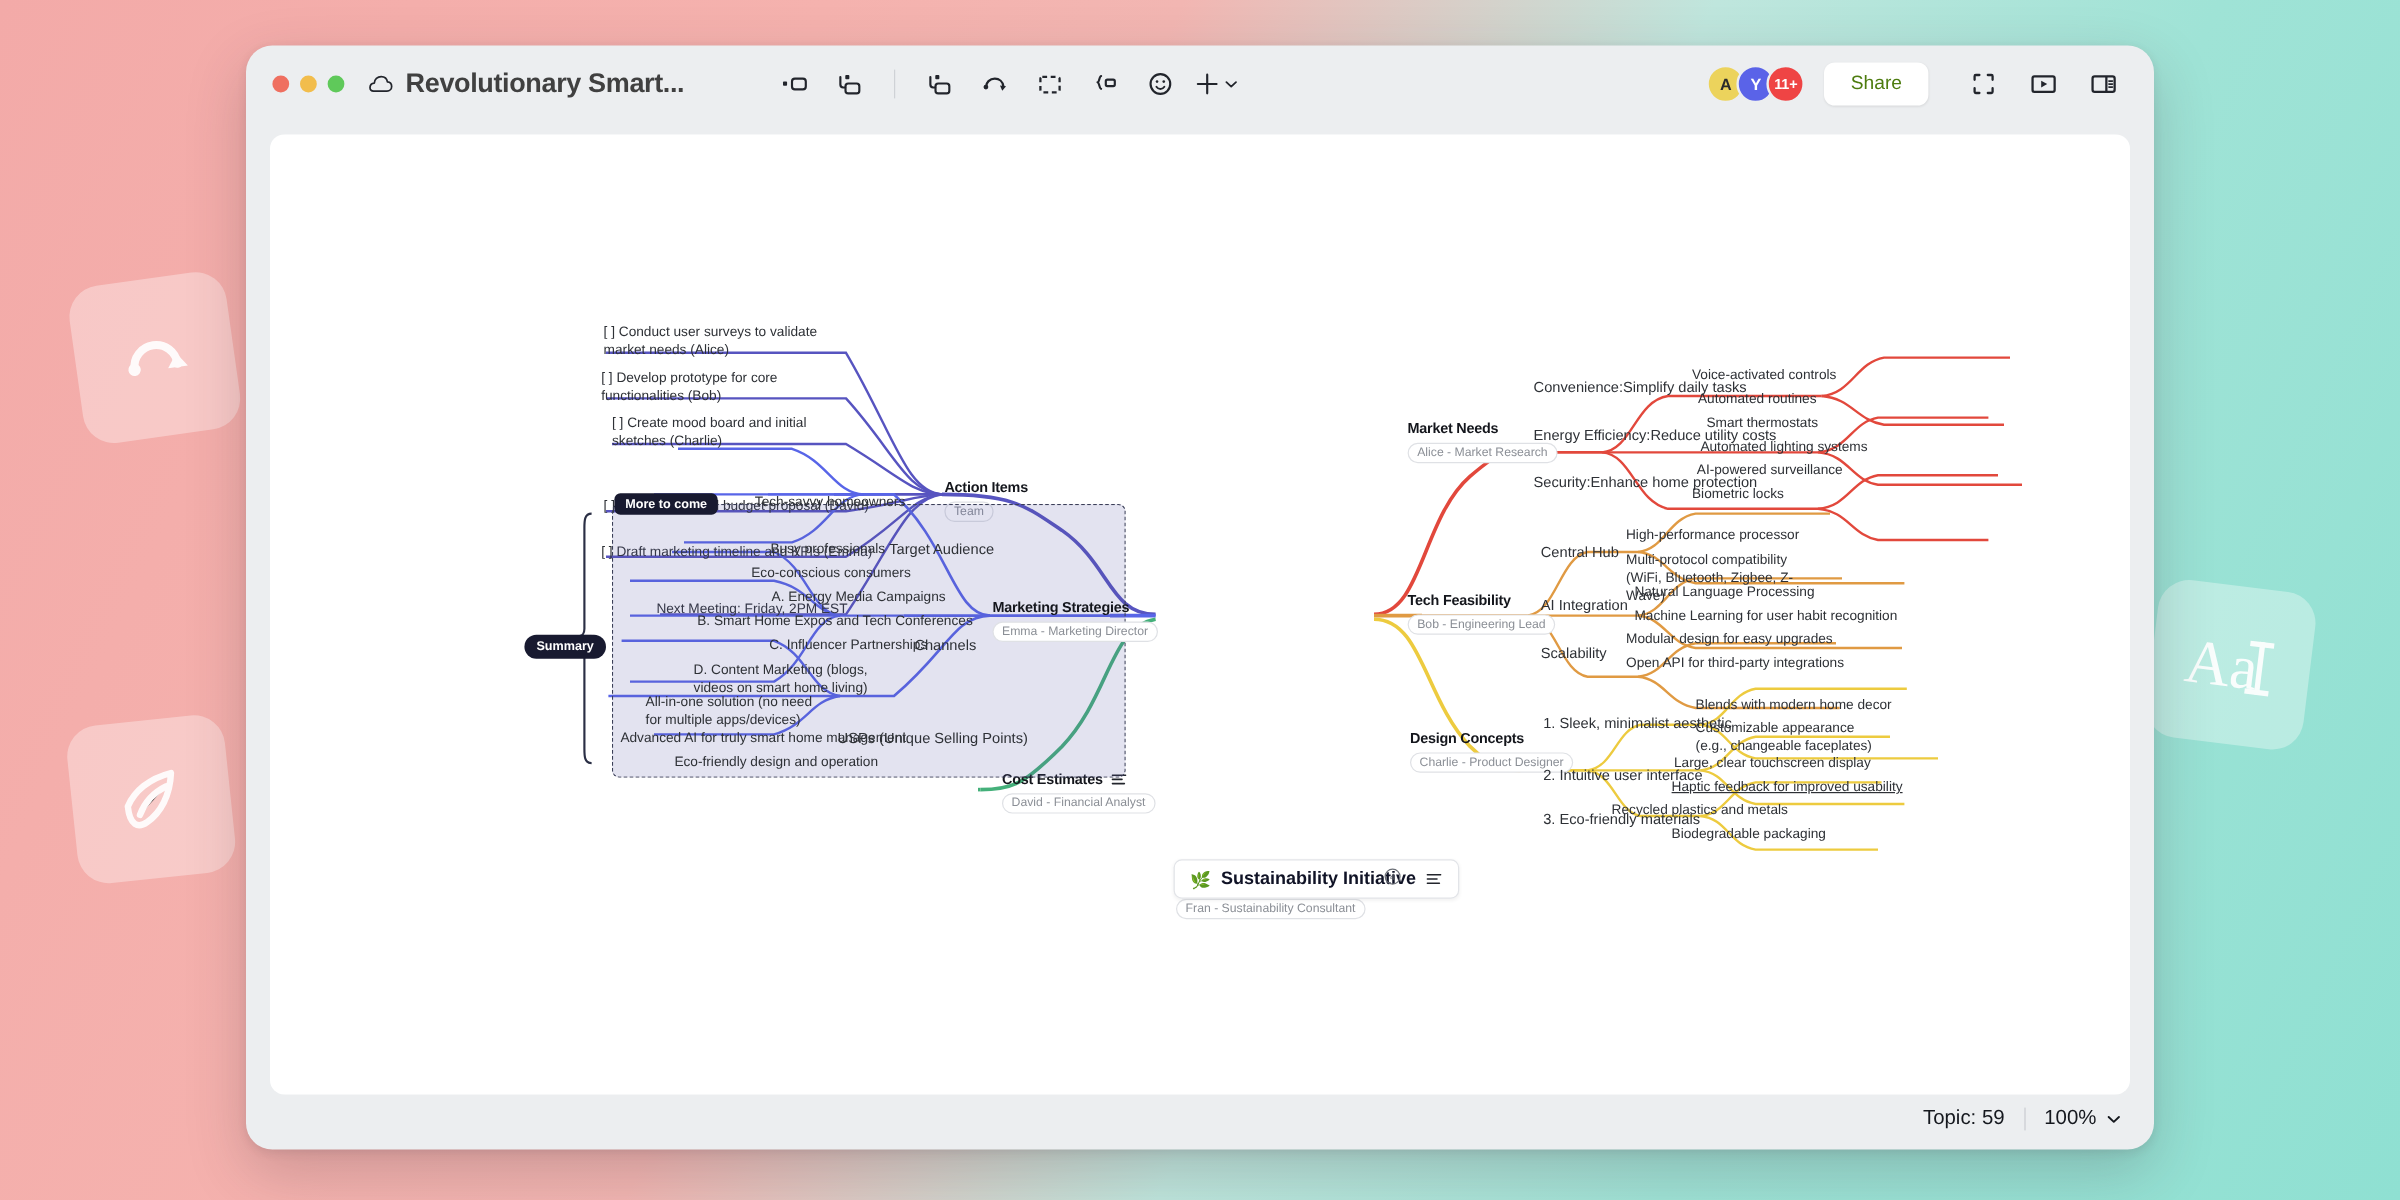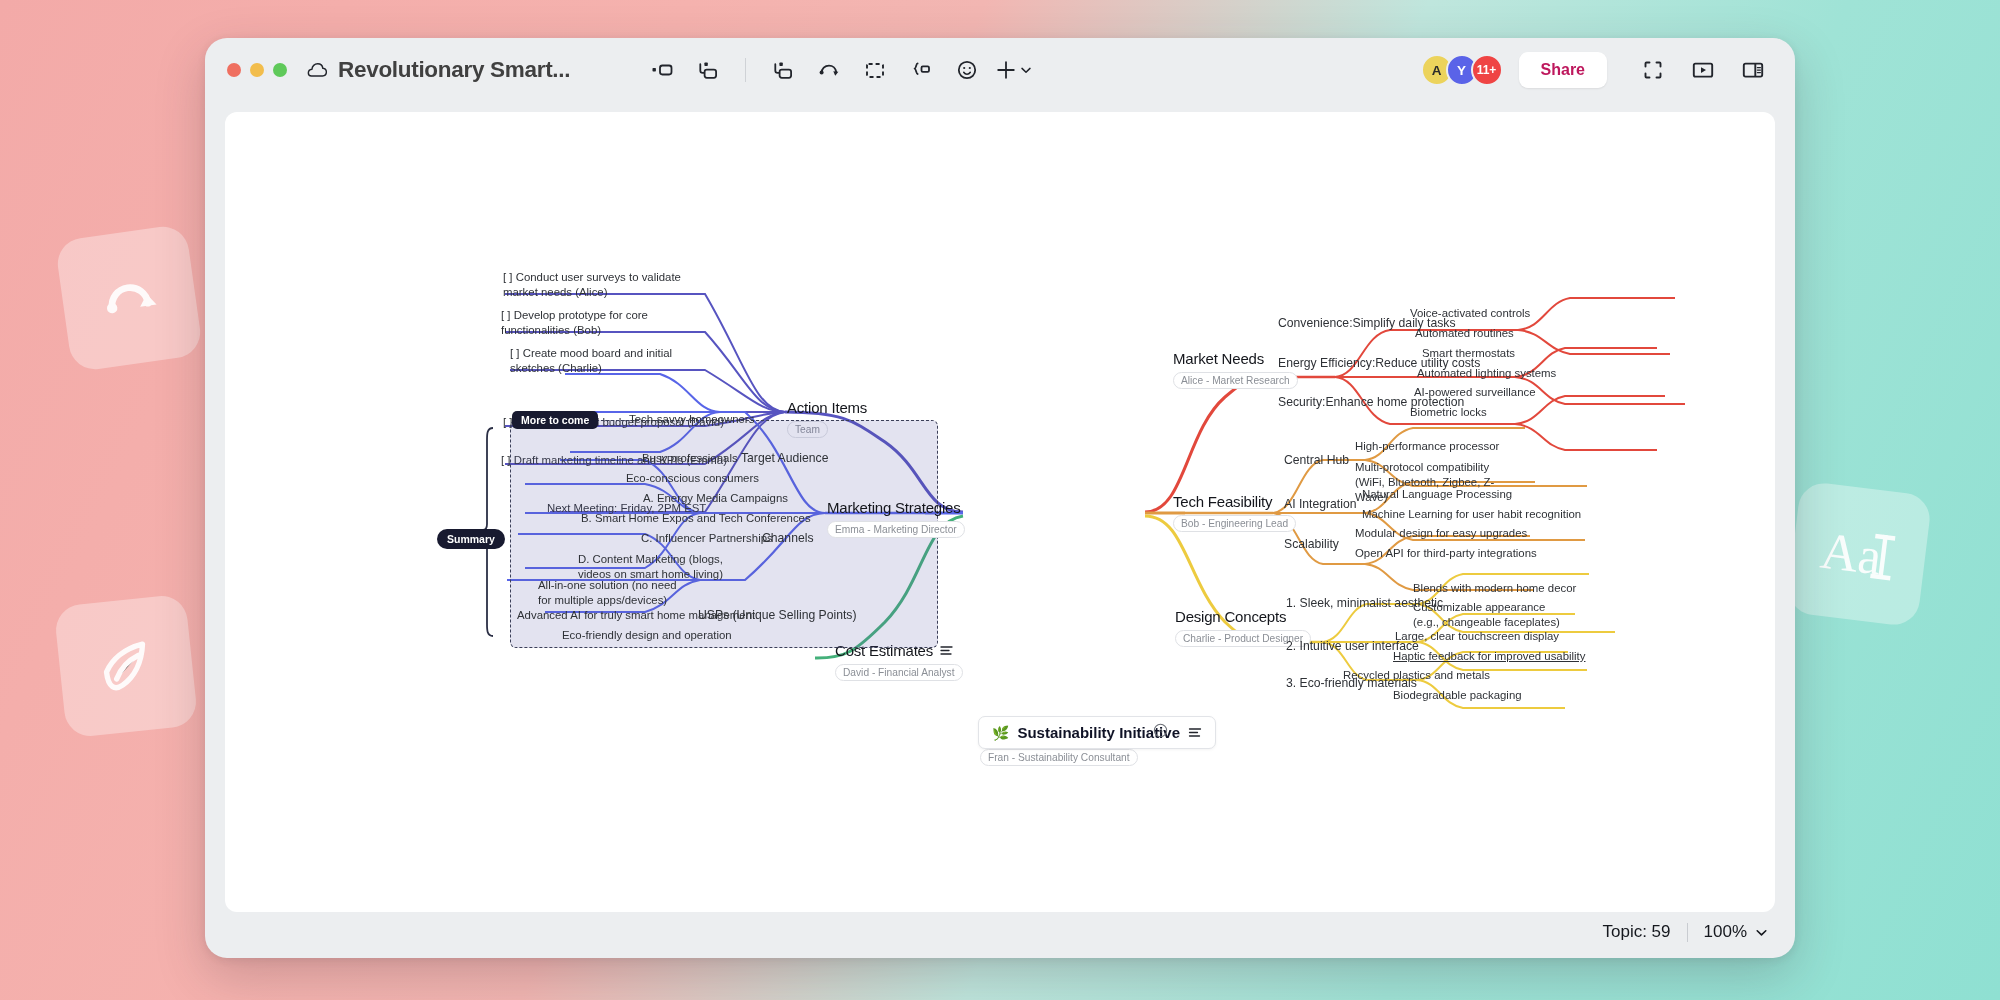--- a/index.html
+++ b/index.html
@@ -64,42 +64,42 @@
   .av {
     width: 32px; height: 32px; border-radius: 50%;
     display: flex; align-items: center; justify-content: center;
     font-size: 13.5px; font-weight: 600; color: #fff;
     border: 2px solid #eceef0; margin-left: -7px;
   }
   .av:first-child { margin-left: 0; }
 
   .share-btn {
     background: #fff; border-radius: 9px;
-    padding: 9px 22px; font-size: 16px; font-weight: 700; color: #be185d;
+    padding: 9px 22px; font-size: 16px; font-weight: 400; color: #4d7c0f;
     cursor: pointer; box-shadow: 0 1px 2px rgba(0,0,0,.08);
     margin-right: 26px;
   }
   .right-icons { display: flex; align-items: center; gap: 10px; }
 
   
   .canvas {
     position: absolute;
     left: 20px; top: 74px;
     width: 1550px; height: 800px;
     background: #fff;
     border-radius: 12px;
     overflow: hidden;
   }
   .canvas svg.wires { position: absolute; left: 0; top: 0; }
 
   
   .node { position: absolute; white-space: nowrap; }
   .node.wrap { white-space: normal; }
   .n-main {
-    font-size: 15px; font-weight: 400; color: #14161c; letter-spacing: -0.2px;
+    font-size: 12px; font-weight: 700; color: #14161c; letter-spacing: -0.2px;
   }
   .n-sub { font-size: 12.2px; color: #2e3136; line-height: 1.3; }
   .n-leaf { font-size: 11.4px; color: #2e3136; line-height: 1.32; }
   .owner {
     display: inline-block;
     font-size: 10.2px; color: #8b8f96;
     border: 1px solid #dfe1e5; border-radius: 10px;
     padding: 2px 7px; background: #fff; margin-top: 5px;
   }
 

